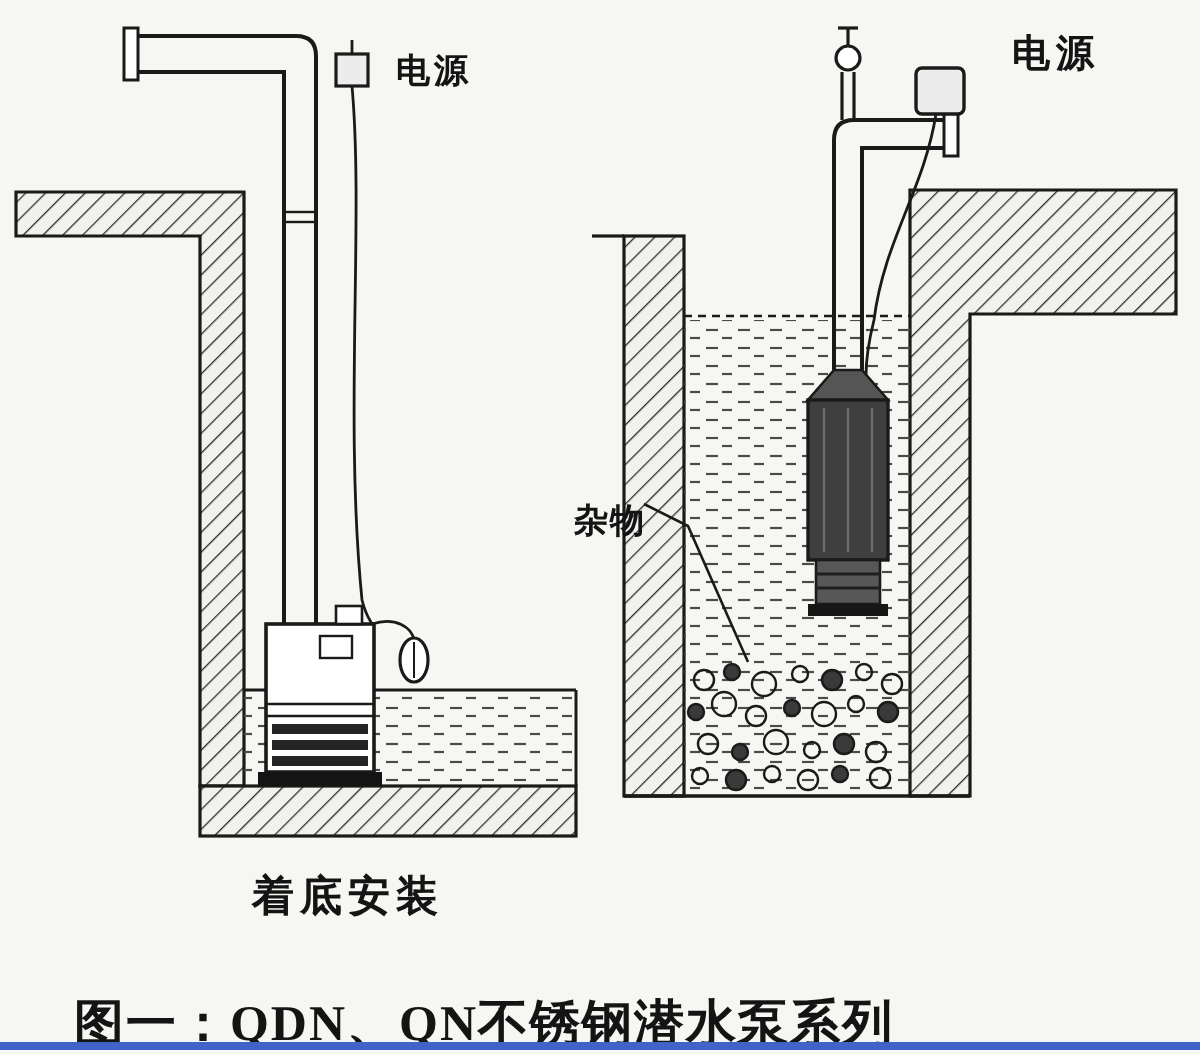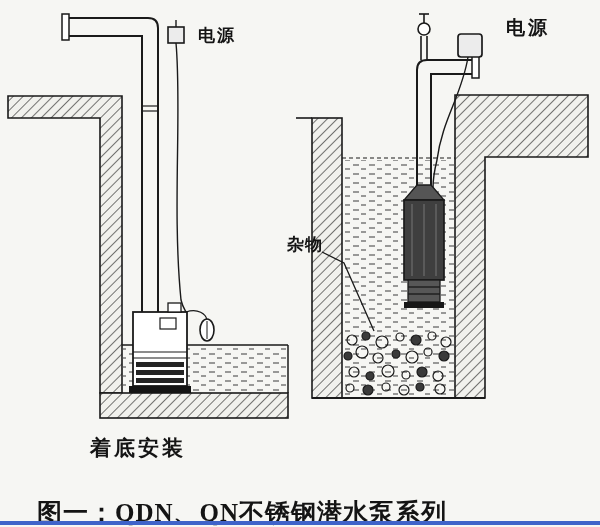--- a/index.html
+++ b/index.html
@@ -15,22 +15,22 @@
   svg{position:absolute;left:0;top:0;}
   .label{
     position:absolute;
     font-weight:bold;
     color:#141414;
     white-space:nowrap;
     line-height:1;
   }
   .power-left{left:198px;top:27px;font-size:17px;letter-spacing:2px;}
   .power-right{left:506px;top:18px;font-size:19px;letter-spacing:3px;}
-  .debris{left:287px;top:236px;font-size:17px;letter-spacing:1px;}
-  .caption{font-size:21px;letter-spacing:3px;text-align:center;}
+  .debris{left:287px;top:252px;font-size:17px;letter-spacing:1px;}
+  .caption{font-size:21px;letter-spacing:3px;text-align:center;margin-left:36px;}
   .caption-left{left:83px;top:438px;width:110px;}
   .caption-right{left:363px;top:438px;width:115px;}
   .figure-title{
     left:0;top:500px;width:484px;
     text-align:center;
     font-size:25px;
     letter-spacing:1px;
   }
   .accent-line{
     position:absolute;left:0;top:521px;width:600px;height:4px;

